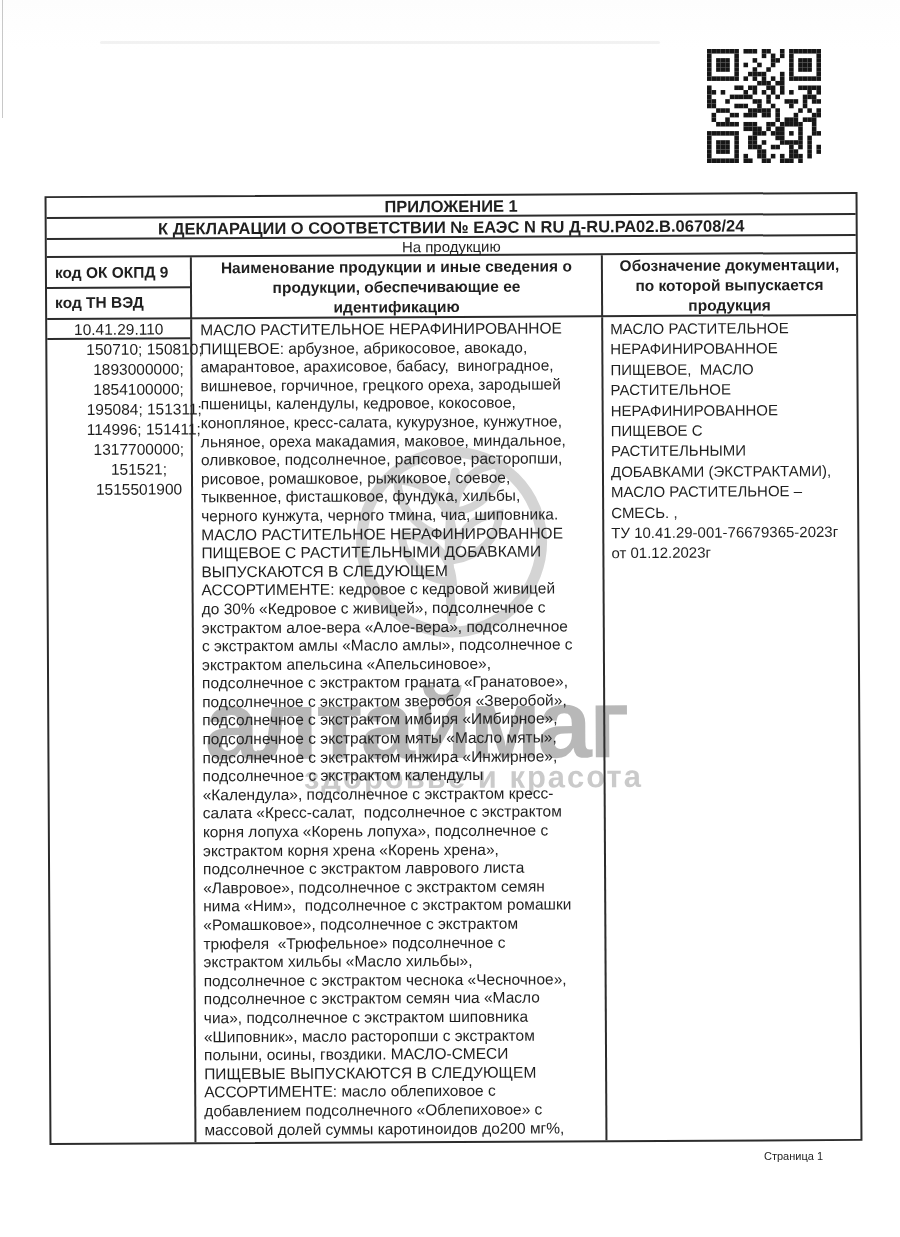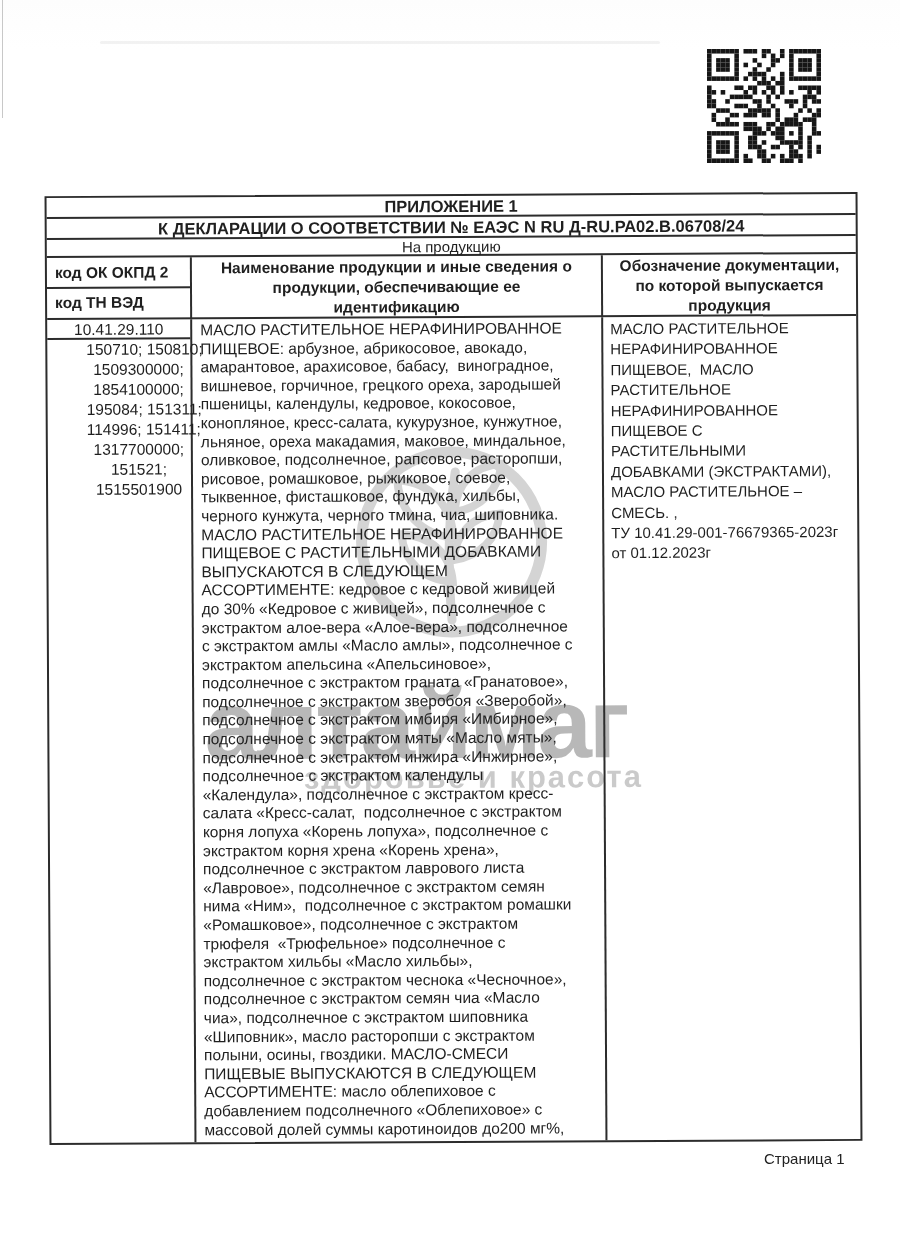--- a/index.html
+++ b/index.html
@@ -72,21 +72,21 @@
   .row-body { height: 823px; border-bottom: 0; }
   .body-col1 { font-size: 15.5px; text-align: center; }
   .okpd { height: 20px; line-height: 19px; border-bottom: 2px solid #2c2c2c; box-sizing: border-box; }
   .tnved .line { height: 20px; line-height: 20px; white-space: pre; margin-left: 39px; }
   .body-col2 { font-size: 15.5px; padding: 2px 3px 0 8px; }
   .body-col2 .line { height: 18.6px; line-height: 18.6px; white-space: pre; }
   .body-col3 { font-size: 15px; padding: 2px 2px 0 7px; }
   .body-col3 .line { height: 20.4px; line-height: 20.4px; white-space: pre; }
   .page-number {
     position: absolute; top: 1150px; left: 764px;
-    font-size: 15px; color: #222; z-index: 2;
+    font-size: 11px; color: #222; z-index: 2;
   }
 </style>
 </head>
 <body>
 
 <div class="page">
 
   <div class="edge-line-left"></div>
   <div class="smudge-top"></div>
 
@@ -412,41 +412,41 @@
     <div class="wm-tagline">здоровье и красота</div>
   </div>
 
   <div class="doc-table">
     <div class="t-row row-title">ПРИЛОЖЕНИЕ 1</div>
     <div class="t-row row-sub">К ДЕКЛАРАЦИИ О СООТВЕТСТВИИ № ЕАЭС N RU Д-RU.РА02.В.06708/24</div>
     <div class="t-row row-scope">На продукцию</div>
 
     <div class="t-row row-head">
       <div class="cell cb head-col1">
-        <div class="sub1">код ОК ОКПД 2</div>
+        <div class="sub1">код ОК ОКПД 9</div>
         <div class="sub2">код ТН ВЭД</div>
       </div>
       <div class="cell cb head-center">
           <div class="line">Наименование продукции и иные сведения о</div>
           <div class="line">продукции, обеспечивающие ее</div>
           <div class="line">идентификацию</div>
         </div>
       <div class="cell head-center">
           <div class="line">Обозначение документации,</div>
           <div class="line">по которой выпускается</div>
           <div class="line">продукция</div>
         </div>
     </div>
 
     <div class="row-body">
       <div class="cell cb body-col1">
         <div class="okpd">10.41.29.110</div>
         <div class="tnved">
             <div class="line">150710; 150810;</div>
-            <div class="line">1509300000;</div>
+            <div class="line">1893000000;</div>
             <div class="line">1854100000;</div>
             <div class="line">195084; 151311;</div>
             <div class="line">114996; 151411;</div>
             <div class="line">1317700000;</div>
             <div class="line">151521;</div>
             <div class="line">1515501900</div>
           </div>
       </div>
       <div class="cell cb body-col2">
           <div class="line">МАСЛО РАСТИТЕЛЬНОЕ НЕРАФИНИРОВАННОЕ</div>

